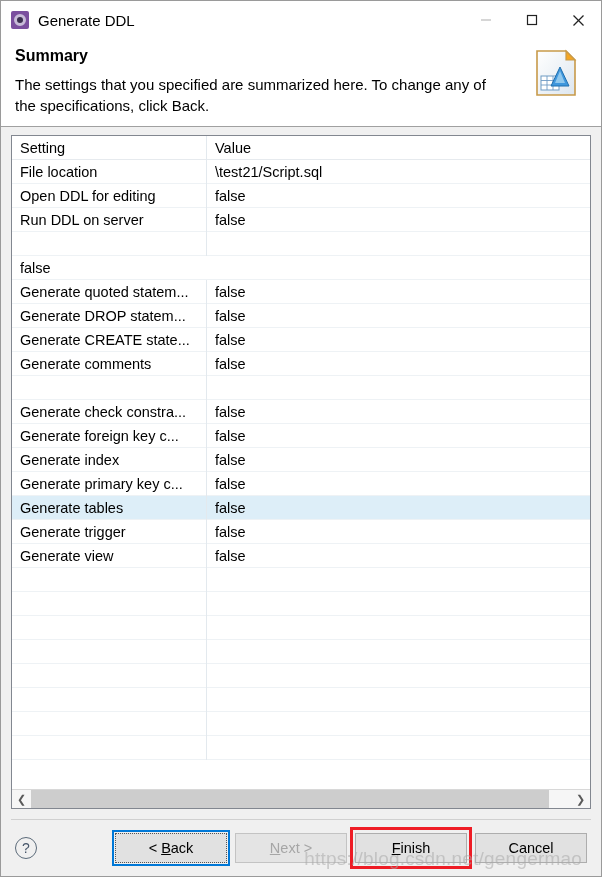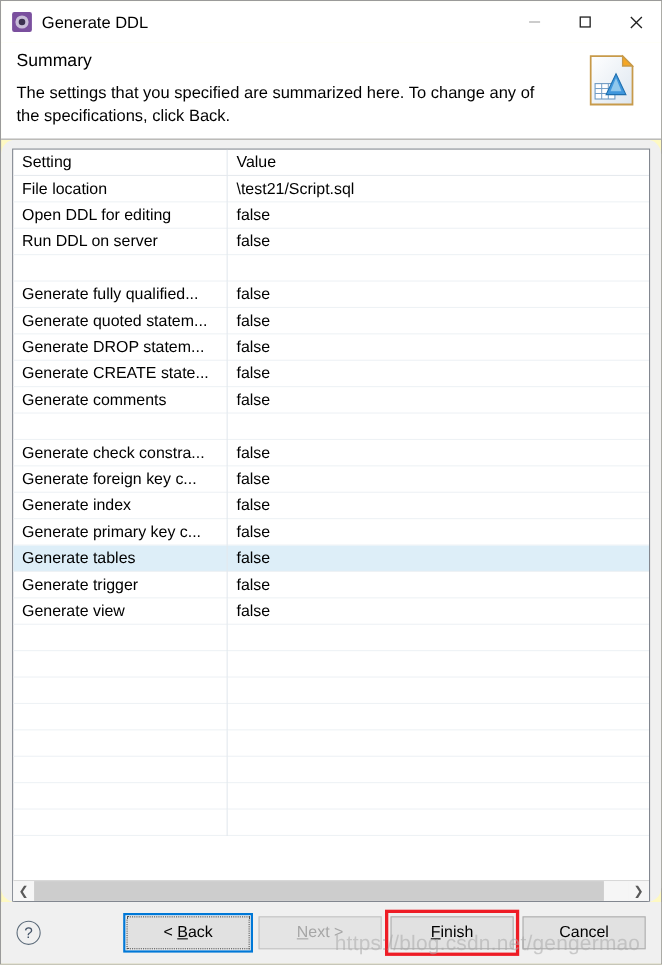--- a/index.html
+++ b/index.html
@@ -72,21 +72,21 @@
   .header {
     background: #ffffff;
     padding: 8px 14px 10px 14px;
     position: relative;
     flex: 0 0 auto;
     border-bottom: 1px solid #a0a0a0;
     min-height: 84px;
   }
   .header-title {
     font-size: 16px;
-    font-weight: normal;
+    font-weight: bold;
     color: #000;
     margin-bottom: 9px;
   }
   .header-desc {
     font-size: 15px;
     color: #000;
     line-height: 21px;
     max-width: 495px;
   }
   .header-icon {
@@ -96,22 +96,22 @@
     width: 56px;
     height: 56px;
   }
 
   
   .content {
     flex: 1 1 auto;
     background: #f0f0f0;
     padding: 8px 10px 0 10px;
     display: flex;
-    overflow: hidden;
-    border-radius: 13px;
+    flex-direction: column;
+    overflow: hidden;
   }
   .table-frame {
     flex: 1 1 auto;
     border: 1px solid #828790;
     background: #ffffff;
     display: flex;
     flex-direction: column;
     overflow: hidden;
   }
   .tbl {
@@ -324,21 +324,20 @@
             </div>
             <div class="row">
               <div class="cell-name">Run DDL on server</div>
               <div class="cell-val">false</div>
             </div>
             <div class="row">
               <div class="cell-name"></div>
               <div class="cell-val"></div>
             </div>
             <div class="row">
-              <div class="cell-name">Generate fully qualified...</div>
               <div class="cell-val">false</div>
             </div>
             <div class="row">
               <div class="cell-name">Generate quoted statem...</div>
               <div class="cell-val">false</div>
             </div>
             <div class="row">
               <div class="cell-name">Generate DROP statem...</div>
               <div class="cell-val">false</div>
             </div>

